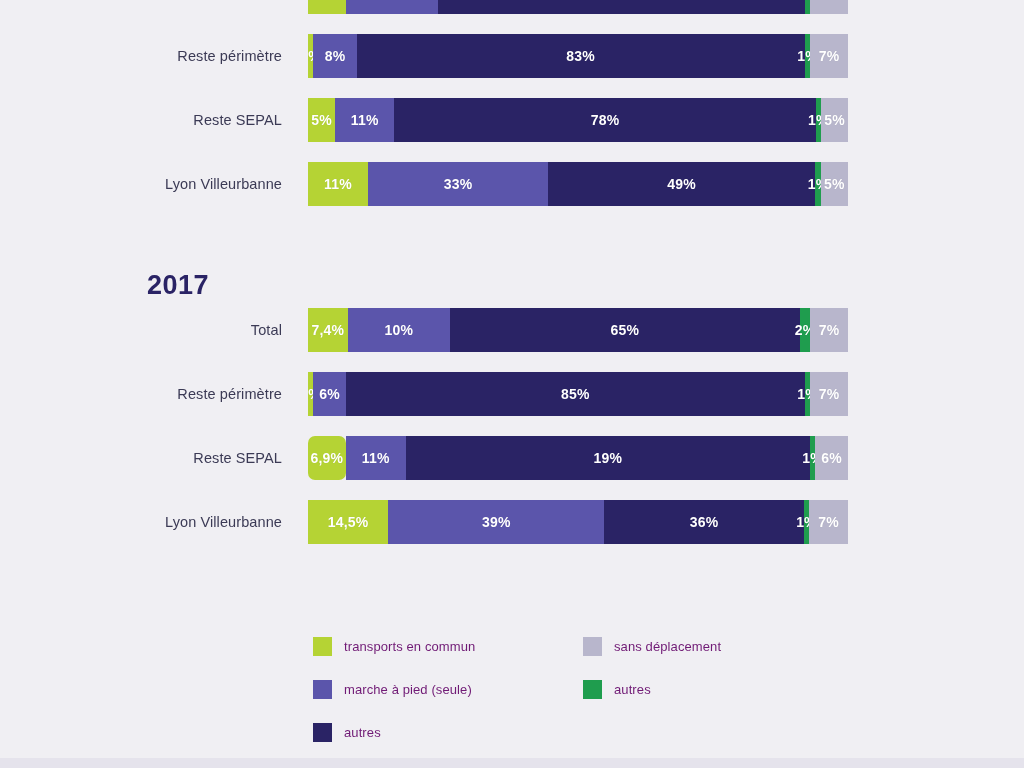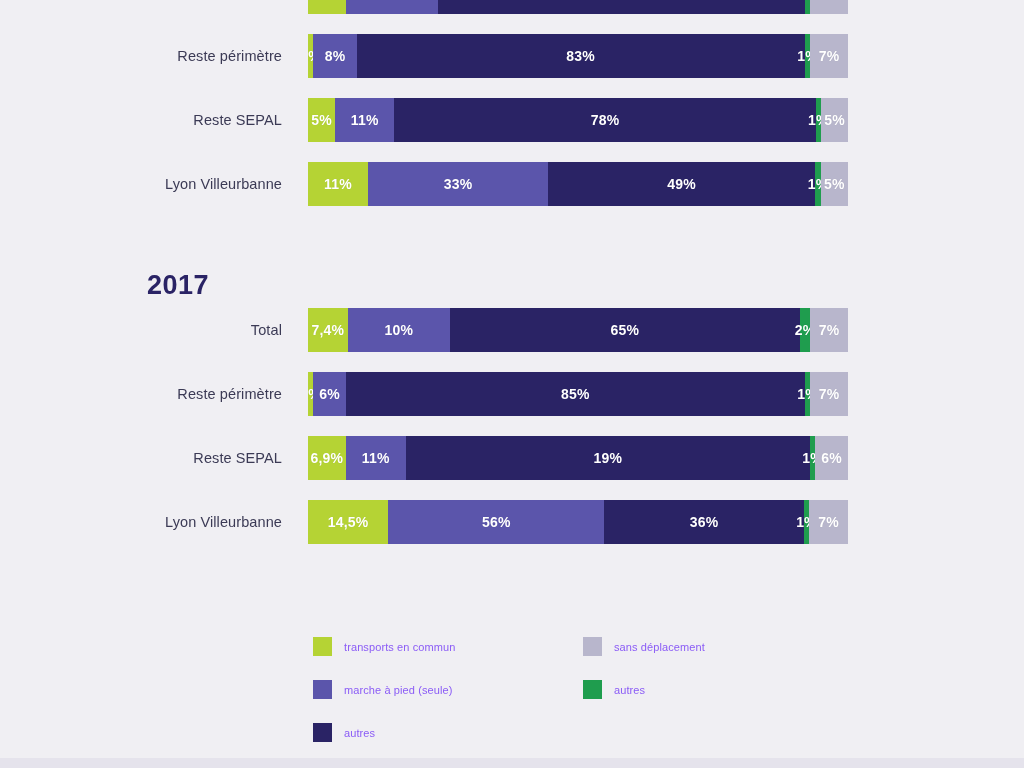--- a/index.html
+++ b/index.html
@@ -108,22 +108,22 @@
     align-items: center;
     height: 43px;
   }
   .legend-swatch {
     width: 19px;
     height: 19px;
     flex: 0 0 19px;
     margin-right: 12px;
   }
   .legend-label {
-    font-size: 11px;
-    color: #8b5cf6;
+    font-size: 13px;
+    color: #701a75;
     white-space: nowrap;
     letter-spacing: 0.1px;
   }
 </style>
 </head>
 <body>
 
 <div id="page">
 
   <div id="chart-root">
@@ -236,21 +236,21 @@
               <span>1%</span>
             </div>
             <div class="seg" title="sans déplacement" style="width: 7%; background: rgb(184, 182, 204);">
               <span>7%</span>
             </div>
           </div>
         </div>
         <div class="bar-row" style="top: 178px; height: 44px;">
           <div class="row-label">Reste SEPAL</div>
           <div class="bar-track">
-            <div class="seg" title="transports en commun" style="width: 6.97674%; background: rgb(181, 211, 52);">
+            <div class="seg" title="transports en commun" style="width: 6.97674%; background: rgb(181, 211, 52); border-radius: 7px;">
               <span>6,9%</span>
             </div>
             <div class="seg" title="marche à pied (seule)" style="width: 11.1223%; background: rgb(91, 85, 171);">
               <span>11%</span>
             </div>
             <div class="seg" title="voiture" style="width: 74.8231%; background: rgb(42, 35, 101);">
               <span>19%</span>
             </div>
             <div class="seg" title="autres" style="width: 1.01112%; background: rgb(31, 157, 78);">
               <span>1%</span>
@@ -260,21 +260,21 @@
             </div>
           </div>
         </div>
         <div class="bar-row" style="top: 242px; height: 44px;">
           <div class="row-label">Lyon Villeurbanne</div>
           <div class="bar-track">
             <div class="seg" title="transports en commun" style="width: 14.8718%; background: rgb(181, 211, 52);">
               <span>14,5%</span>
             </div>
             <div class="seg" title="marche à pied (seule)" style="width: 40%; background: rgb(91, 85, 171);">
-              <span>56%</span>
+              <span>39%</span>
             </div>
             <div class="seg" title="voiture" style="width: 36.9231%; background: rgb(42, 35, 101);">
               <span>36%</span>
             </div>
             <div class="seg" title="autres" style="width: 1.02564%; background: rgb(31, 157, 78);">
               <span>1%</span>
             </div>
             <div class="seg" title="sans déplacement" style="width: 7.17949%; background: rgb(184, 182, 204);">
               <span>7%</span>
             </div>

